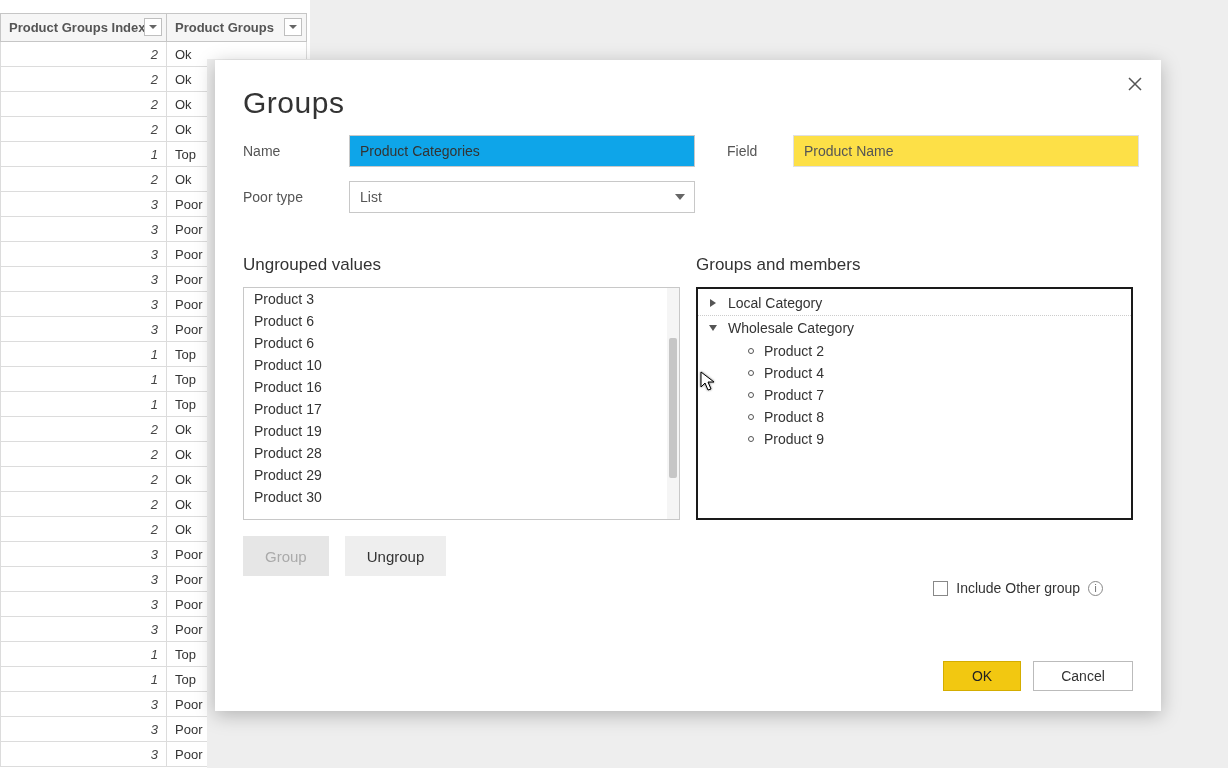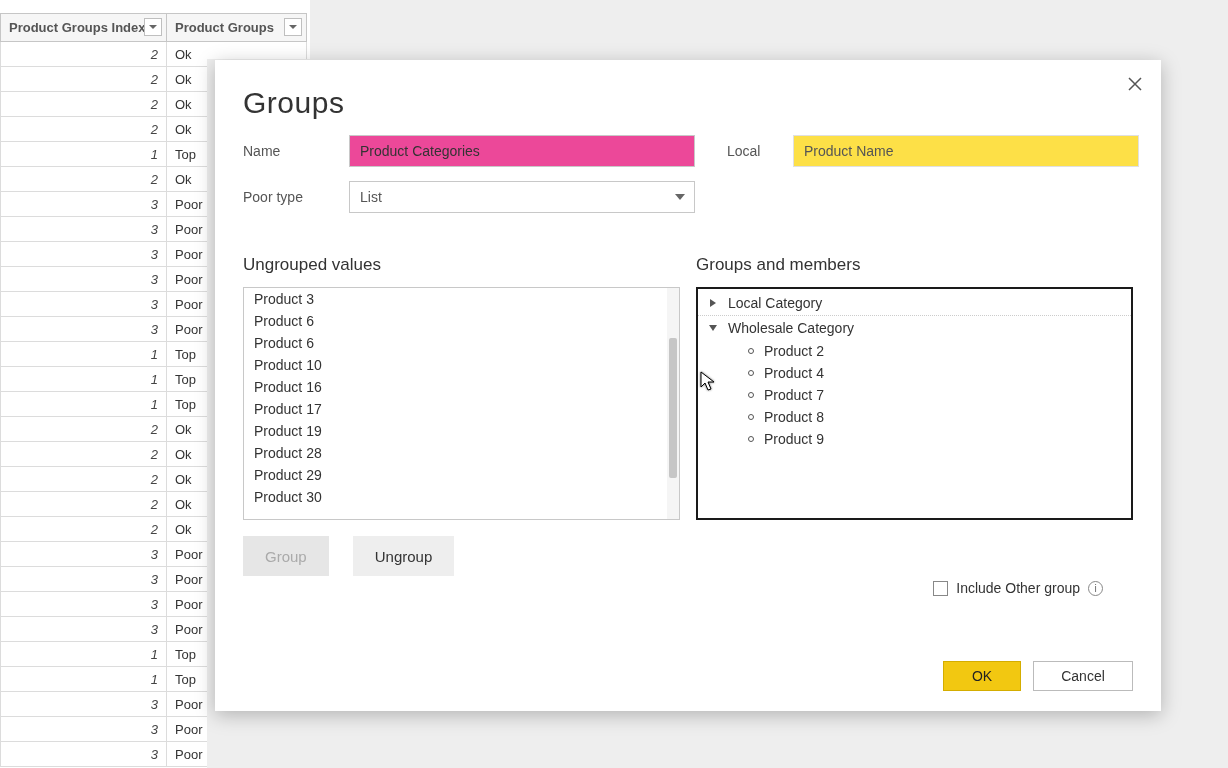--- a/index.html
+++ b/index.html
@@ -21,21 +21,21 @@
 
   
   .dialog { position: absolute; left: 215px; top: 60px; width: 946px; height: 651px; background: #fff; box-shadow: 0 4px 18px rgba(0,0,0,.25); }
   .dlg-close { position:absolute; top:10px; right:12px; width:28px; height:28px; display:flex; align-items:center; justify-content:center; cursor:pointer; color:#555; }
   .dlg-close svg{ width:16px; height:16px; stroke:#555; stroke-width:1.5; fill:none; }
   .dlg-body { padding: 26px 28px 20px 28px; height:100%; position:relative; }
   h1.title { font-size: 30px; font-weight: 400; color:#333; letter-spacing:.5px; margin-bottom:15px; }
 
   .form-grid { display:grid; grid-template-columns: 90px 346px 66px 346px; column-gap:16px; row-gap:14px; align-items:center; }
   .lbl { font-size:14px; color:#555; }
-  .txt-input { height:32px; border:1px solid #c8c8c8; padding:0 10px; font-size:14px; color:#333; background:#ec4899; width:100%; }
+  .txt-input { height:32px; border:1px solid #c8c8c8; padding:0 10px; font-size:14px; color:#333; background:#0ea5e9; width:100%; }
   .txt-read  { height:32px; border:1px solid #e0e0e0; background:#fde047; padding:0 10px; font-size:14px; color:#555; width:100%; display:flex; align-items:center; }
   .sel-wrap { position:relative; }
   .sel { height:32px; width:100%; border:1px solid #c8c8c8; background:#fff; padding:0 10px; font-size:14px; color:#555; display:flex; align-items:center; cursor:pointer; }
   .sel .chev { position:absolute; right:8px; top:9px; }
   .sel .chev svg{ width:14px; height:14px; fill:#666; }
 
   .lists-area { display:flex; gap:16px; margin-top:42px; }
   .col { flex:1; }
   .col-title { font-size:17px; color:#333; margin-bottom:12px; }
   .list-box { border:1px solid #c8c8c8; height:233px; position:relative; }
@@ -46,21 +46,21 @@
 
   .groups-box { border:2px solid #1a1a1a; height:233px; padding:2px 0; }
   .g-item { display:flex; align-items:center; gap:10px; font-size:14px; padding:4px 8px 4px 10px; border-bottom:1px dotted #ccc; cursor:pointer; }
   .g-item:last-of-type { border-bottom:none; }
   .g-item .caret svg{ width:10px; height:10px; fill:#555; }
   .g-item.open .caret svg{ fill:#555; }
   .g-sub { padding:3px 8px 3px 50px; font-size:14px; display:flex; align-items:center; gap:10px; }
   .g-sub .bullet { width:6px; height:6px; border:1px solid #555; border-radius:50%; }
   .g-item.wholesale { border-bottom:none; }
 
-  .btn-row { display:flex; gap:24px; margin-top:16px; }
+  .btn-row { display:flex; gap:16px; margin-top:16px; }
   .btn { height:40px; padding:0 22px; font-size:15px; border:none; cursor:pointer; }
   .btn.secondary { background:#e6e6e6; color:#aaa; }
   .btn.sec2 { background:#eeeeee; color:#333; }
 
   .include-row { position:absolute; right:58px; top:520px; display:flex; align-items:center; gap:8px; font-size:14px; color:#333; }
   .chk { width:15px; height:15px; border:1px solid #888; background:#fff; }
   .info { width:15px; height:15px; border:1px solid #888; border-radius:50%; display:flex; align-items:center; justify-content:center; font-size:10px; color:#666; }
 
   .dlg-actions { position:absolute; right:28px; bottom:20px; display:flex; gap:12px; }
   .btn-ok { width:78px; height:30px; background:#f2c811; border:1px solid #d4ad00; font-size:14px; color:#222; cursor:pointer; }
@@ -222,21 +222,21 @@
     <svg viewBox="0 0 16 16">
         <path d="M2 2 L14 14 M14 2 L2 14"></path>
       </svg>
   </div>
   <div class="dlg-body">
     <h1 class="title">Groups</h1>
 
     <div class="form-grid">
       <div class="lbl">Name</div>
       <input class="txt-input" value="Product Categories" style="">
-      <div class="lbl" style="padding-left:16px">Local</div>
+      <div class="lbl" style="padding-left:16px">Field</div>
       <div class="txt-read">
           <span>Product Name</span>
         </div>
 
       <div class="lbl">Poor type</div>
       <div class="sel-wrap">
         <div class="sel">
           <span>List</span>
           <span class="chev"><svg viewBox="0 0 14 14">
                 <path d="M2 4 L7 10 L12 4 Z"></path>

